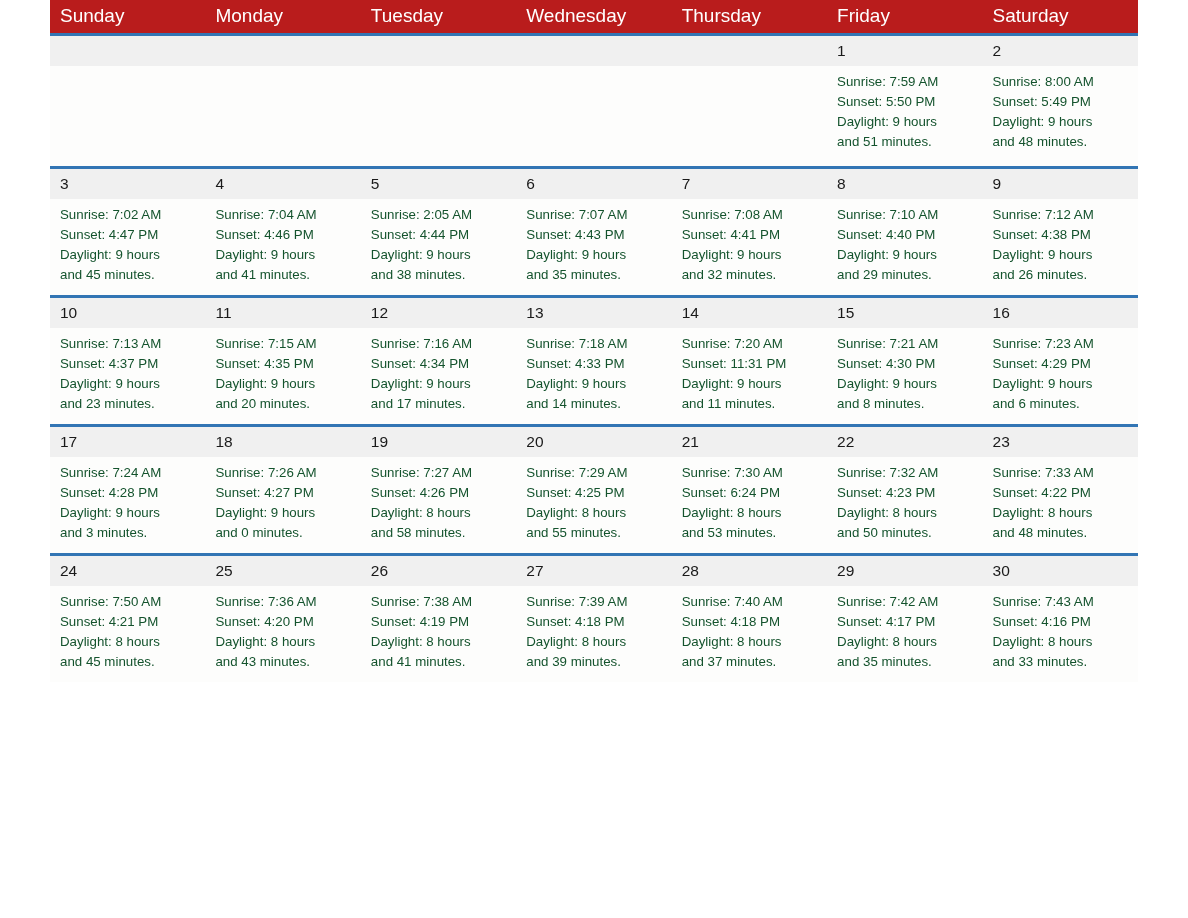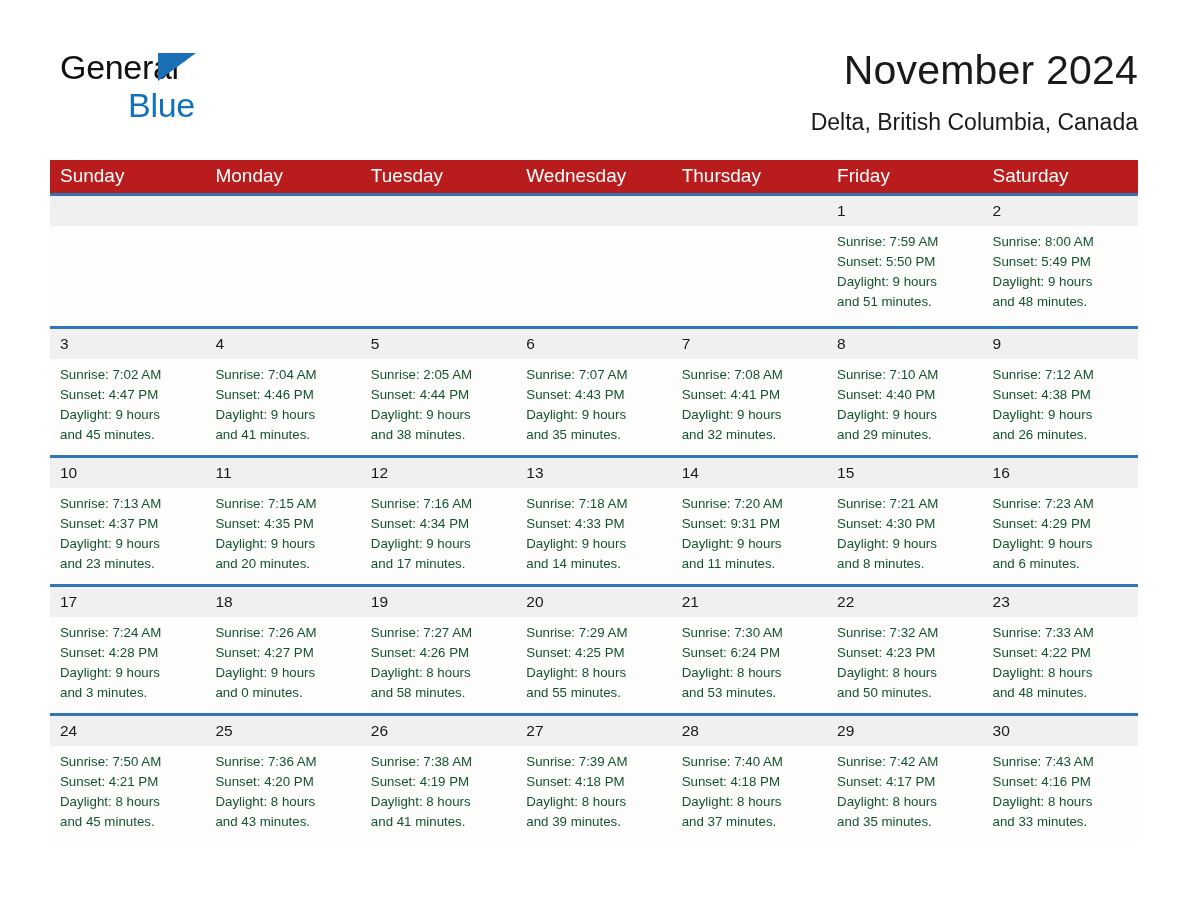--- a/index.html
+++ b/index.html
@@ -119,36 +119,20 @@
   .info div { white-space: nowrap; }
   .row-w1 td { height: 130px; }
   .row-w2 td, .row-w3 td, .row-w4 td, .row-w5 td { height: 120px; }
   .empty .info { visibility: hidden; }
 </style>
 </head>
 <body>
 
 <div class="page">
 
-  <div class="top">
-
-    <div class="logo">
-      <div class="logo-line1">
-        <span>General</span>
-        <span class="logo-tri"></span>
-      </div>
-      <div class="logo-line2">Blue</div>
-    </div>
-
-    <div class="title-block">
-      <div class="month-title">November 2024</div>
-      <div class="location">Delta, British Columbia, Canada</div>
-    </div>
-
-  </div>
 
   <table class="calendar">
     <thead>
       <tr>
         <th>Sunday</th>
         <th>Monday</th>
         <th>Tuesday</th>
         <th>Wednesday</th>
         <th>Thursday</th>
         <th>Friday</th>
@@ -320,21 +304,21 @@
               <div>Sunrise: 7:18 AM</div>
               <div>Sunset: 4:33 PM</div>
               <div>Daylight: 9 hours</div>
               <div>and 14 minutes.</div>
             </div>
           </td>
           <td>
             <span class="daynum">14</span>
             <div class="info">
               <div>Sunrise: 7:20 AM</div>
-              <div>Sunset: 9:31 PM</div>
+              <div>Sunset: 11:31 PM</div>
               <div>Daylight: 9 hours</div>
               <div>and 11 minutes.</div>
             </div>
           </td>
           <td>
             <span class="daynum">15</span>
             <div class="info">
               <div>Sunrise: 7:21 AM</div>
               <div>Sunset: 4:30 PM</div>
               <div>Daylight: 9 hours</div>

